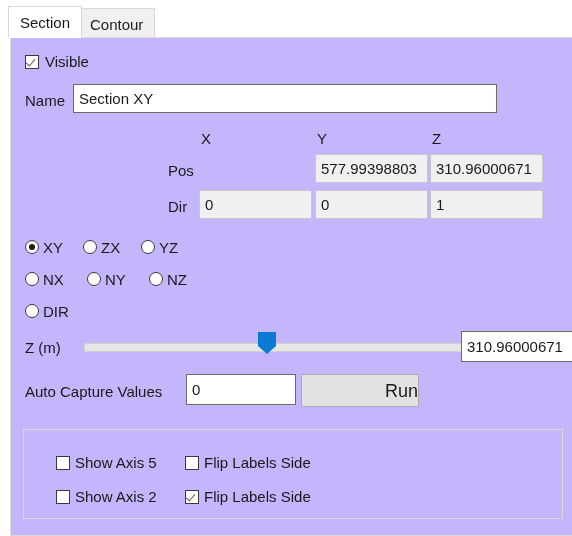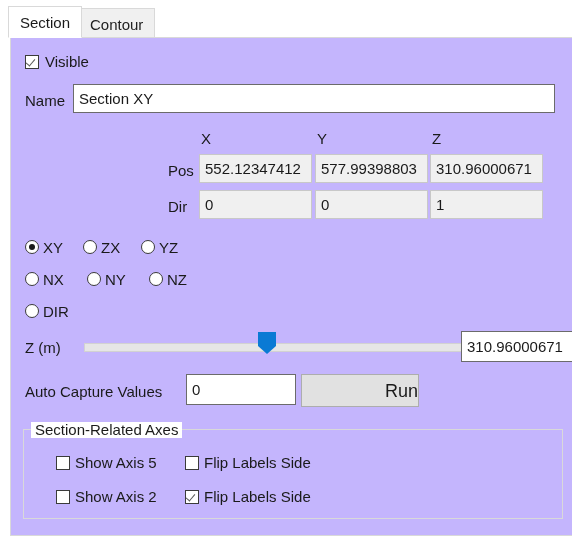--- a/index.html
+++ b/index.html
@@ -195,29 +195,28 @@
     <span>Contour</span>
   </div>
 </div>
 
 <div class="panel">
 
   <div class="cb checked" style="left:14px; top:17px;"></div>
   <div class="lbl" style="left:34px; top:15px;">Visible</div>
 
   <div class="lbl" style="left:14px; top:54px;">Name</div>
-  <div class="field field-strong" style="left:62px; top:46px; width:482px; height:29px;">Section XY</div>
+  <div class="field field-strong" style="left:62px; top:46px; width:424px; height:29px;">Section XY</div>
 
 
   <div class="lbl" style="left:190px; top:92px;">X</div>
   <div class="lbl" style="left:306px; top:92px;">Y</div>
   <div class="lbl" style="left:421px; top:92px;">Z</div>
 
   <div class="lbl" style="left:157px; top:124px;">Pos</div>
-  <div class="field field-dim" style="left:188px; top:116px; width:113px; height:29px;">552.12347412</div>
   <div class="field field-dim" style="left:304px; top:116px; width:113px; height:29px;">577.99398803</div>
   <div class="field field-dim" style="left:419px; top:116px; width:113px; height:29px;">310.96000671</div>
 
   <div class="lbl" style="left:157px; top:160px;">Dir</div>
   <div class="field field-dim" style="left:188px; top:152px; width:113px; height:29px;">0</div>
   <div class="field field-dim" style="left:304px; top:152px; width:113px; height:29px;">0</div>
   <div class="field field-dim" style="left:419px; top:152px; width:113px; height:29px;">1</div>
 
   <div class="rb checked" style="left:14px; top:202px;"></div>
   <div class="lbl" style="left:32px; top:201px;">XY</div>
@@ -242,21 +241,20 @@
     <div class="body"></div>
     <div class="tip"></div>
   </div>
   <div class="field field-strong" style="left:450px; top:293px; width:120px; height:31px; line-height:29px;">310.96000671</div>
 
   <div class="lbl" style="left:14px; top:345px;">Auto Capture Values</div>
   <div class="field field-strong" style="left:175px; top:336px; width:110px; height:31px; line-height:29px;">0</div>
   <div class="btn" style="left:290px; top:336px; width:118px; height:33px;">Run</div>
 
   <div class="groupbox" style="top:391px;"></div>
-  <div class="groupbox-title" style="top:384px;">Section-Related Axes</div>
 
   <div class="cb" style="left:45px; top:418px;"></div>
   <div class="lbl" style="left:64px; top:416px;">Show Axis 5</div>
   <div class="cb" style="left:174px; top:418px;"></div>
   <div class="lbl" style="left:193px; top:416px;">Flip Labels Side</div>
 
   <div class="cb" style="left:45px; top:452px;"></div>
   <div class="lbl" style="left:64px; top:450px;">Show Axis 2</div>
   <div class="cb checked" style="left:174px; top:452px;"></div>
   <div class="lbl" style="left:193px; top:450px;">Flip Labels Side</div>

